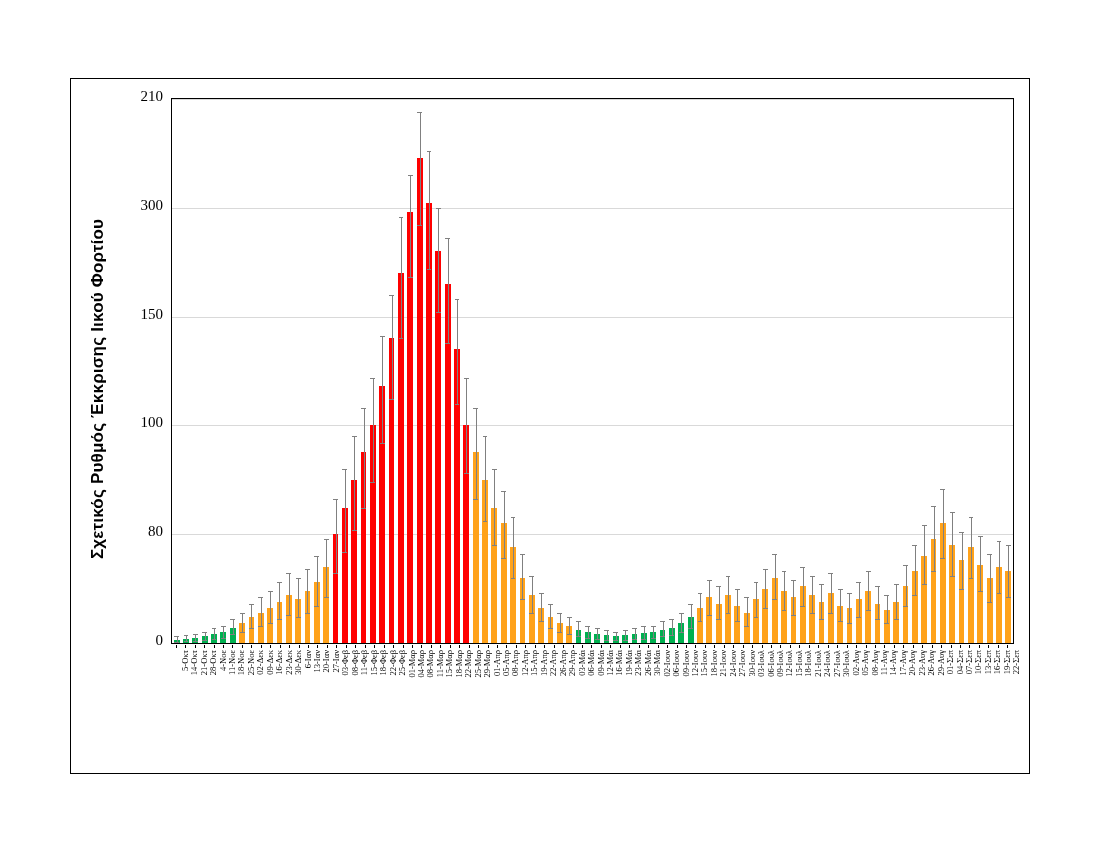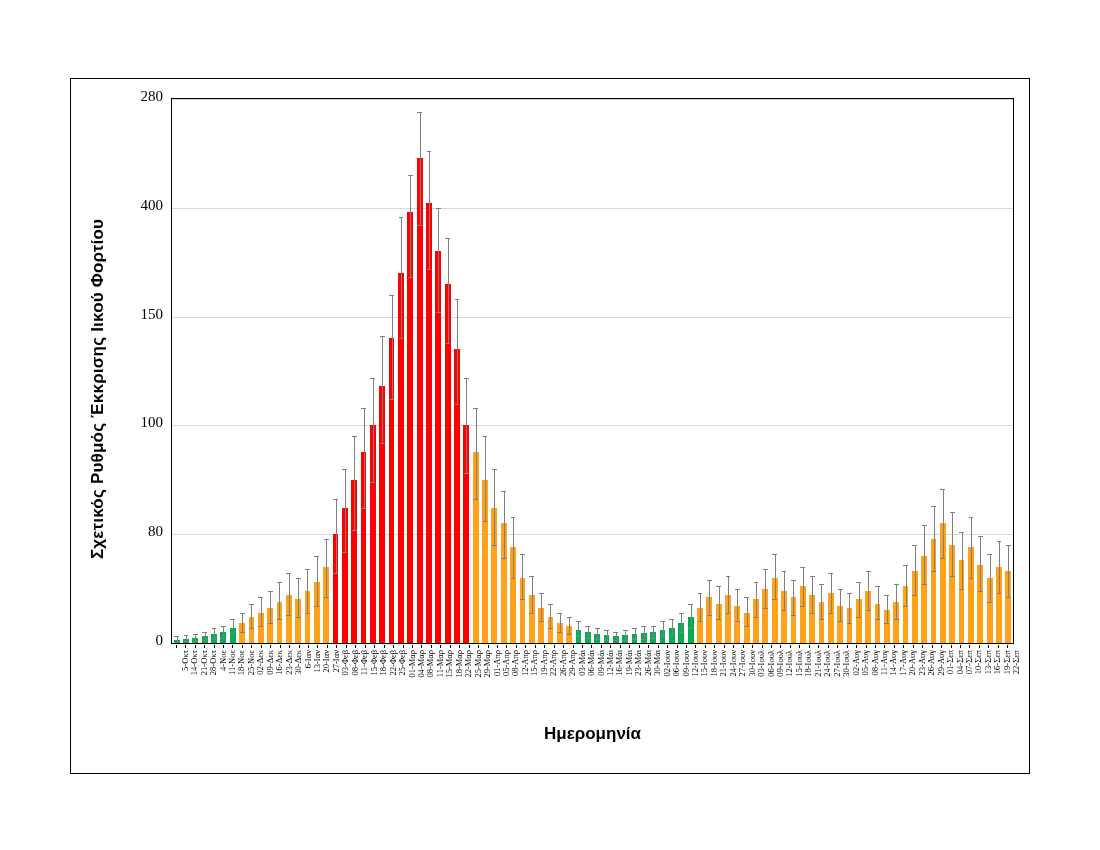--- a/index.html
+++ b/index.html
@@ -438,22 +438,22 @@
         <div class="errcap" style="left: 833.894px; width: 4.86659px; top: 446.08px;"></div>
         <div class="errcap" style="left: 833.894px; width: 4.86659px; top: 498.304px;"></div>
       </div>
   </div>
 
   <div id="yticks-layer">
       <div class="ytick-label" style="left: 48px; top: 553px;">0</div>
       <div class="ytick-label" style="left: 48px; top: 444.2px;">80</div>
       <div class="ytick-label" style="left: 48px; top: 335.4px;">100</div>
       <div class="ytick-label" style="left: 48px; top: 226.6px;">150</div>
-      <div class="ytick-label" style="left: 48px; top: 117.8px;">400</div>
-      <div class="ytick-label" style="left: 48px; top: 9px;">280</div>
+      <div class="ytick-label" style="left: 48px; top: 117.8px;">300</div>
+      <div class="ytick-label" style="left: 48px; top: 9px;">210</div>
     </div>
 
   <div id="xticks">
       <div class="tickmark" style="left: 5px;"></div>
       <div class="xtick" style="left: 8.72472px; top: 5px;">5-Οκτ</div>
       <div class="tickmark" style="left: 14px;"></div>
       <div class="xtick" style="left: 18.1742px; top: 5px;">14-Οκτ</div>
       <div class="tickmark" style="left: 24px;"></div>
       <div class="xtick" style="left: 27.6236px; top: 5px;">21-Οκτ</div>
       <div class="tickmark" style="left: 33px;"></div>
@@ -623,17 +623,14 @@
       <div class="tickmark" style="left: 808px;"></div>
       <div class="xtick" style="left: 811.927px; top: 5px;">13-Σεπ</div>
       <div class="tickmark" style="left: 817px;"></div>
       <div class="xtick" style="left: 821.376px; top: 5px;">16-Σεπ</div>
       <div class="tickmark" style="left: 827px;"></div>
       <div class="xtick" style="left: 830.826px; top: 5px;">19-Σεπ</div>
       <div class="tickmark" style="left: 836px;"></div>
       <div class="xtick" style="left: 840.275px; top: 5px;">22-Σεπ</div>
     </div>
 
-  <div id="xlabel">
-    <span>Ημερομηνία</span>
-  </div>
 
 </div>
 
 </body></html>

